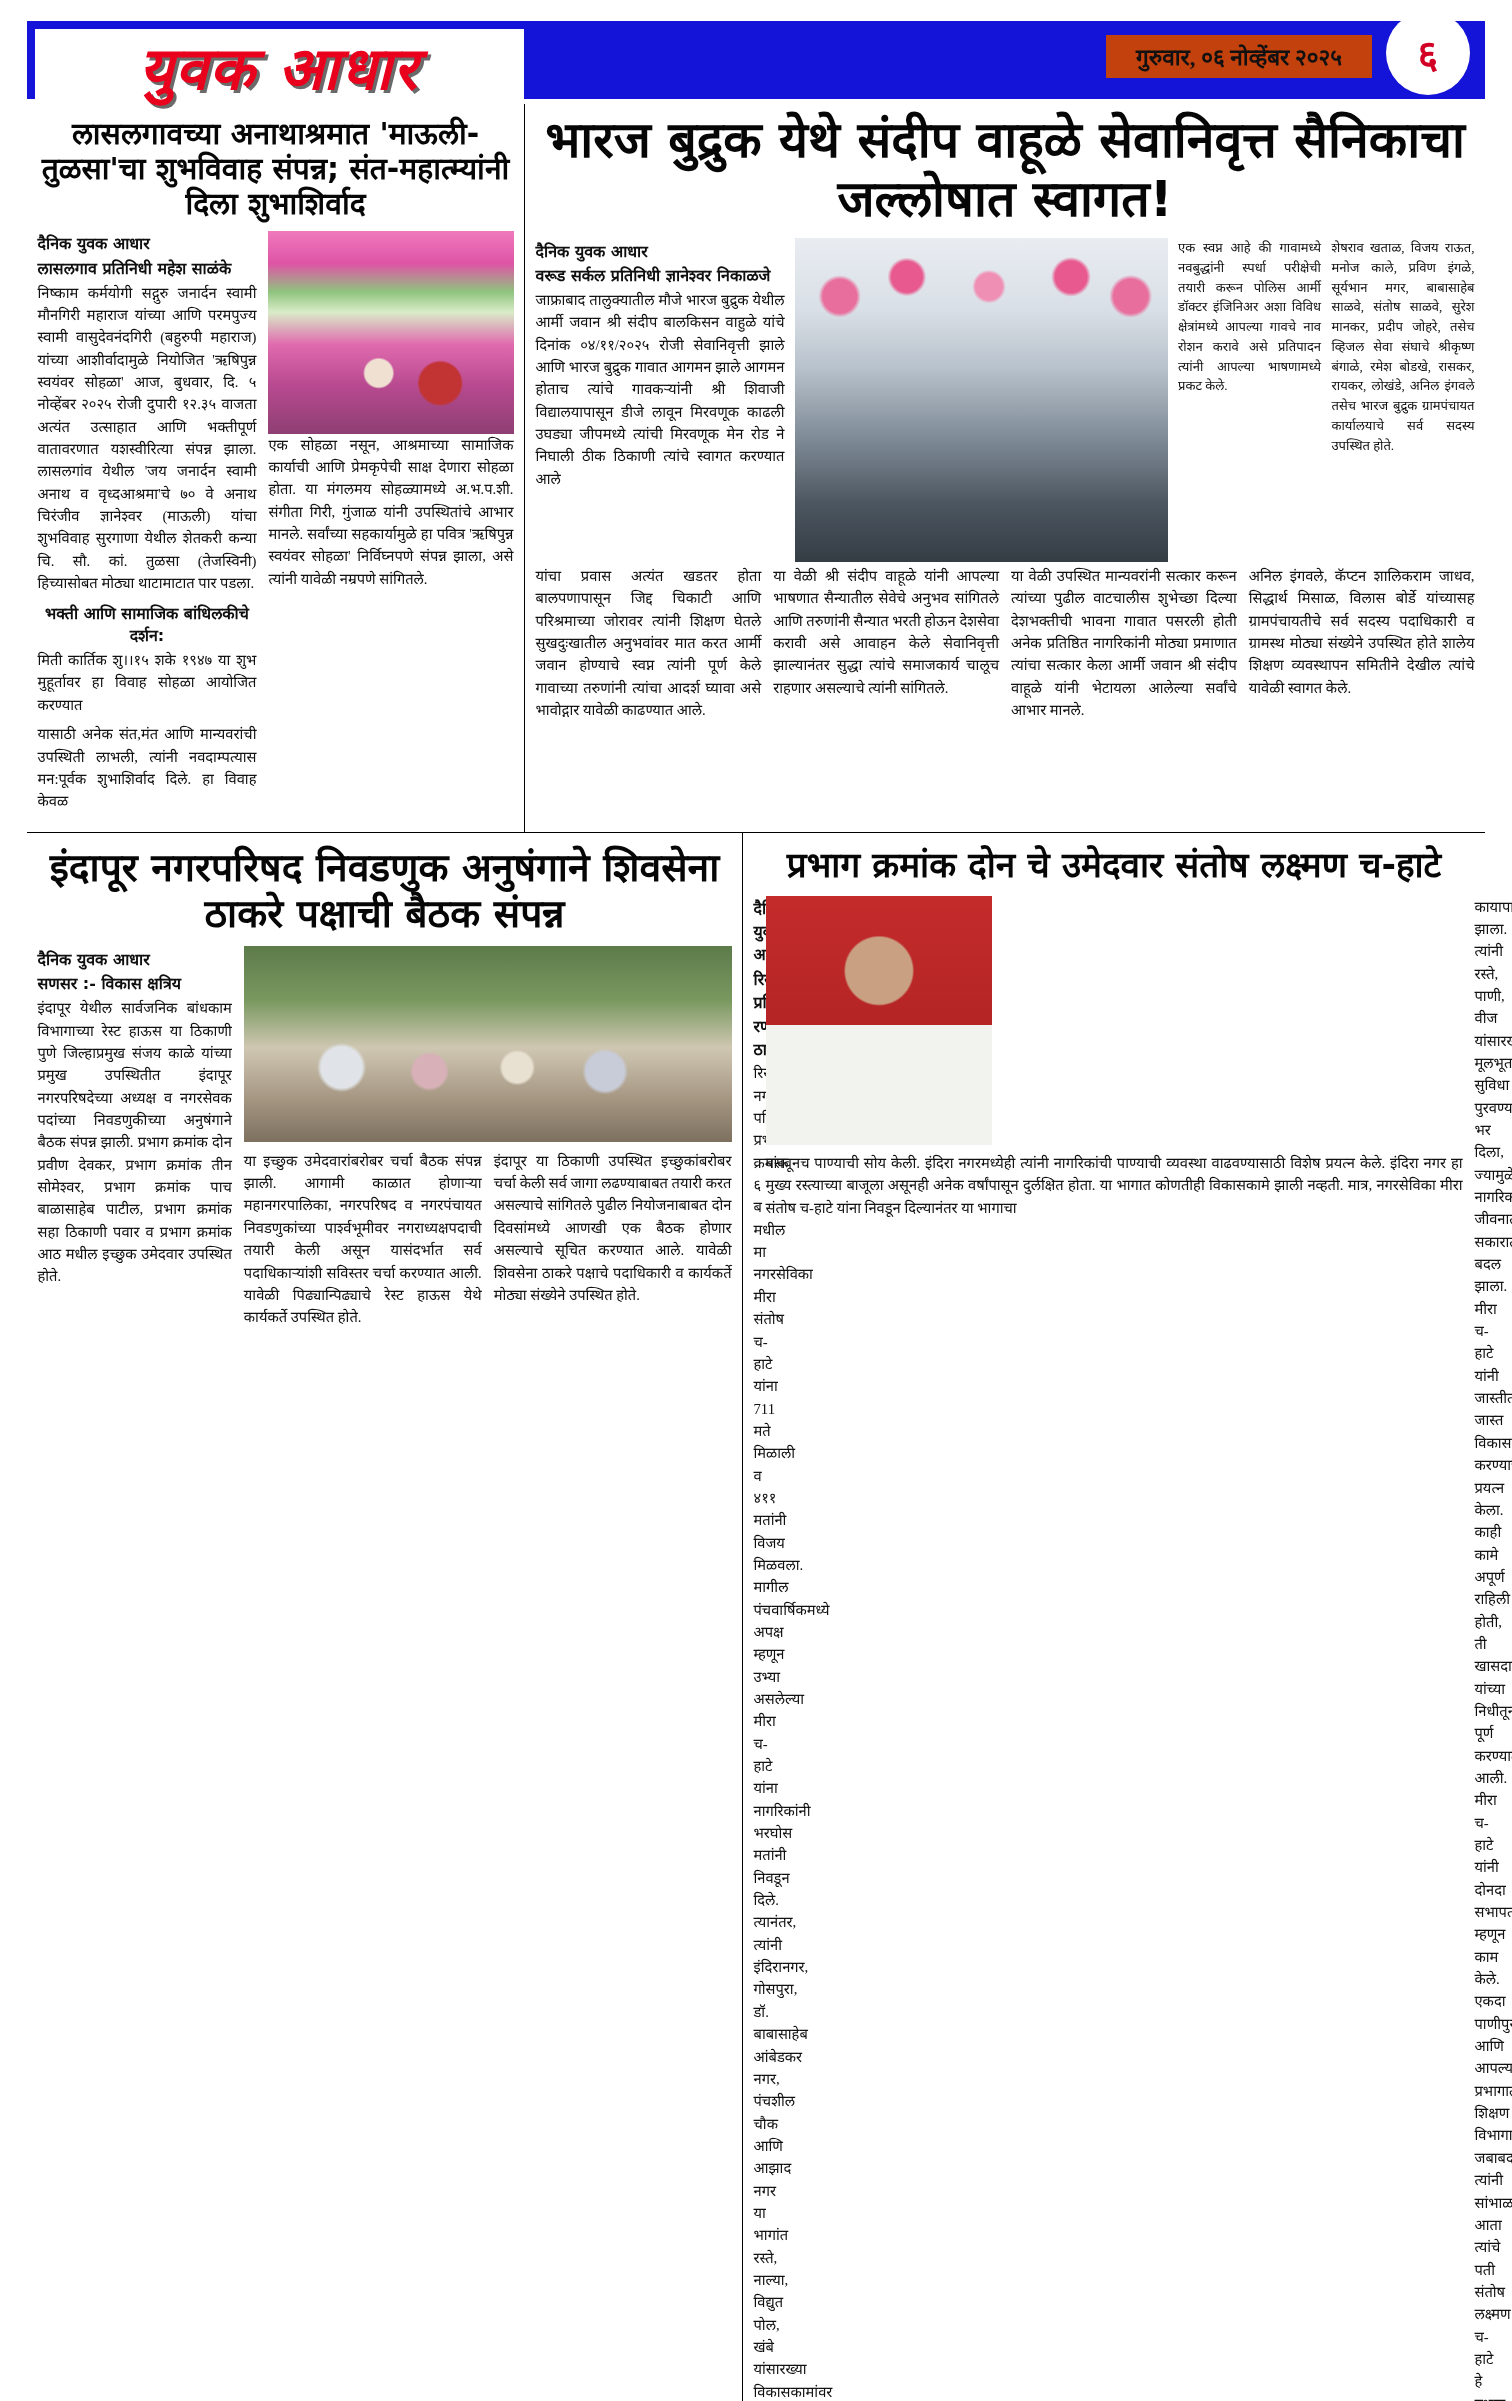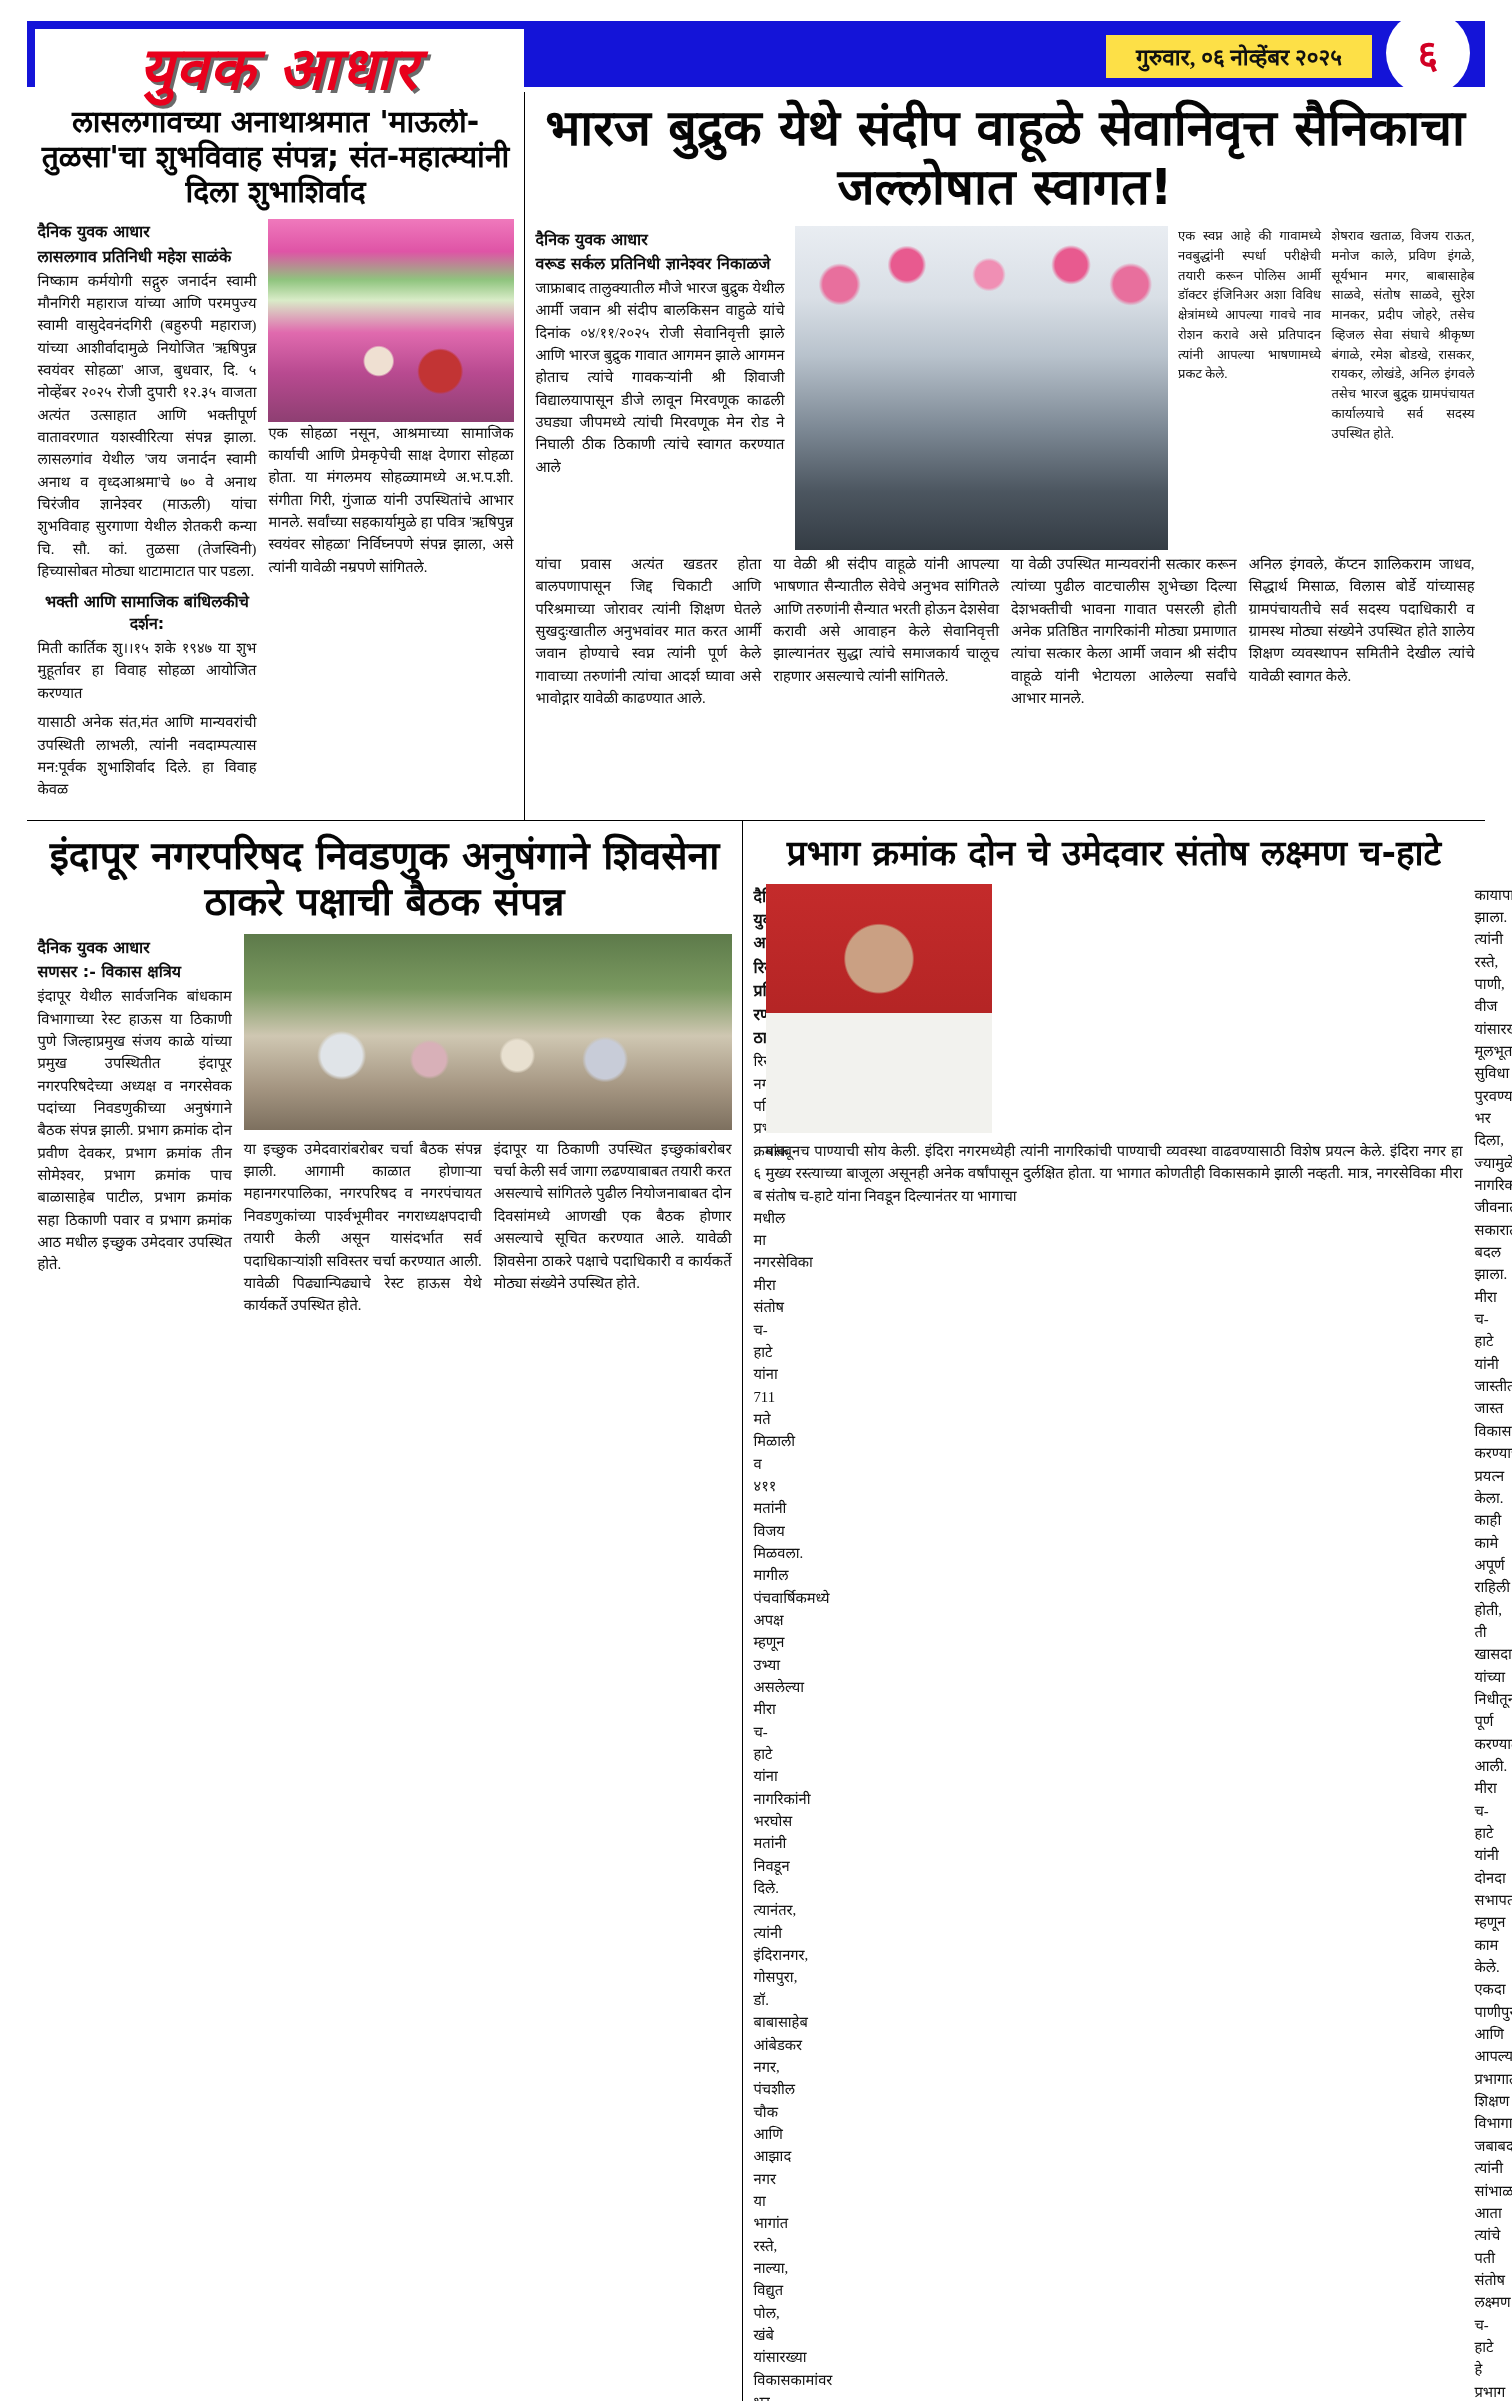--- a/index.html
+++ b/index.html
@@ -3,32 +3,32 @@
 <meta charset="utf-8">
 <style>
   * { box-sizing: border-box; }
   html,body { margin:0; padding:0; background:#ffffff; }
   .page {
     width:1512px; min-height:2401px; margin:0 auto; position:relative;
     font-family:"Liberation Serif","DejaVu Serif",serif; color:#101010;
     display:flex; flex-direction:column;
   }
   
-  .topbar { margin:21px 27px 4.5px 27px; background:#1414d8; height:66px; position:relative; }
+  .topbar { margin:21px 27px 4.5px 27px; background:#1414d8; height:78px; position:relative; }
   .masthead-box {
     position:absolute; left:7.5px; top:7.5px; width:489px; height:80px; background:#fff;
     display:flex; align-items:center; justify-content:center; z-index:2;
   }
   .masthead-title {
     font-family:"DejaVu Sans","Liberation Sans",sans-serif;
     font-size:59px; font-weight:900; font-style:italic; color:#e8001c;
     text-shadow:3px 3px 0 #6a6a6a; letter-spacing:1.5px; line-height:1;
   }
   .date-pill {
-    position:absolute; right:113px; top:13.6px; background:#fde047; padding:6px 30px;
+    position:absolute; right:113px; top:13.6px; background:#c2410c; padding:6px 30px;
     font-size:22.6px; font-weight:700; color:#111; white-space:nowrap;
   }
   .page-circle {
     position:absolute; right:15px; top:-10.5px; width:84px; height:84px; background:#fff;
     border-radius:50%; display:flex; align-items:center; justify-content:center;
     font-size:39px; font-weight:900; color:#d20024; z-index:3;
   }
   
   main { flex:1; margin:0 27px; border-bottom:2.3px solid #000; }
   .row { display:flex; align-items:stretch; border-top:1.5px solid #000; }

